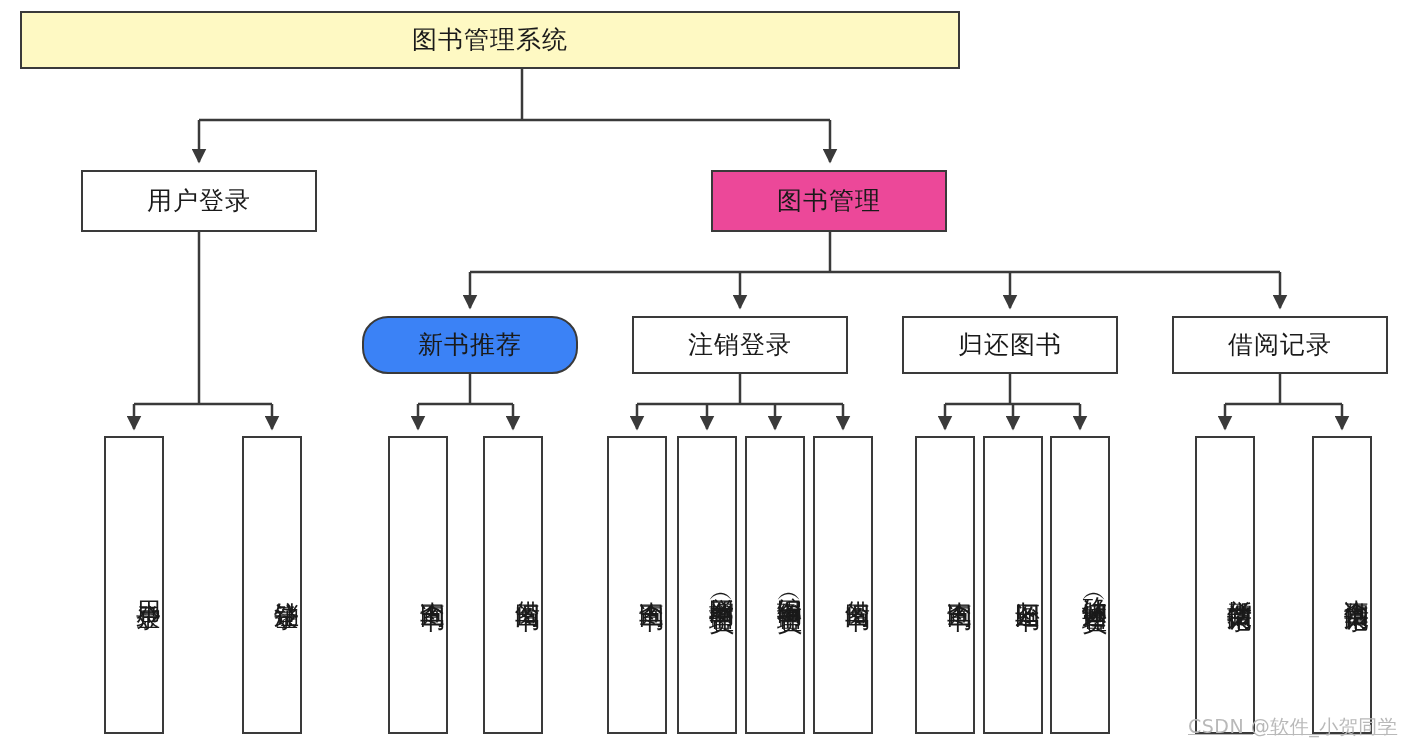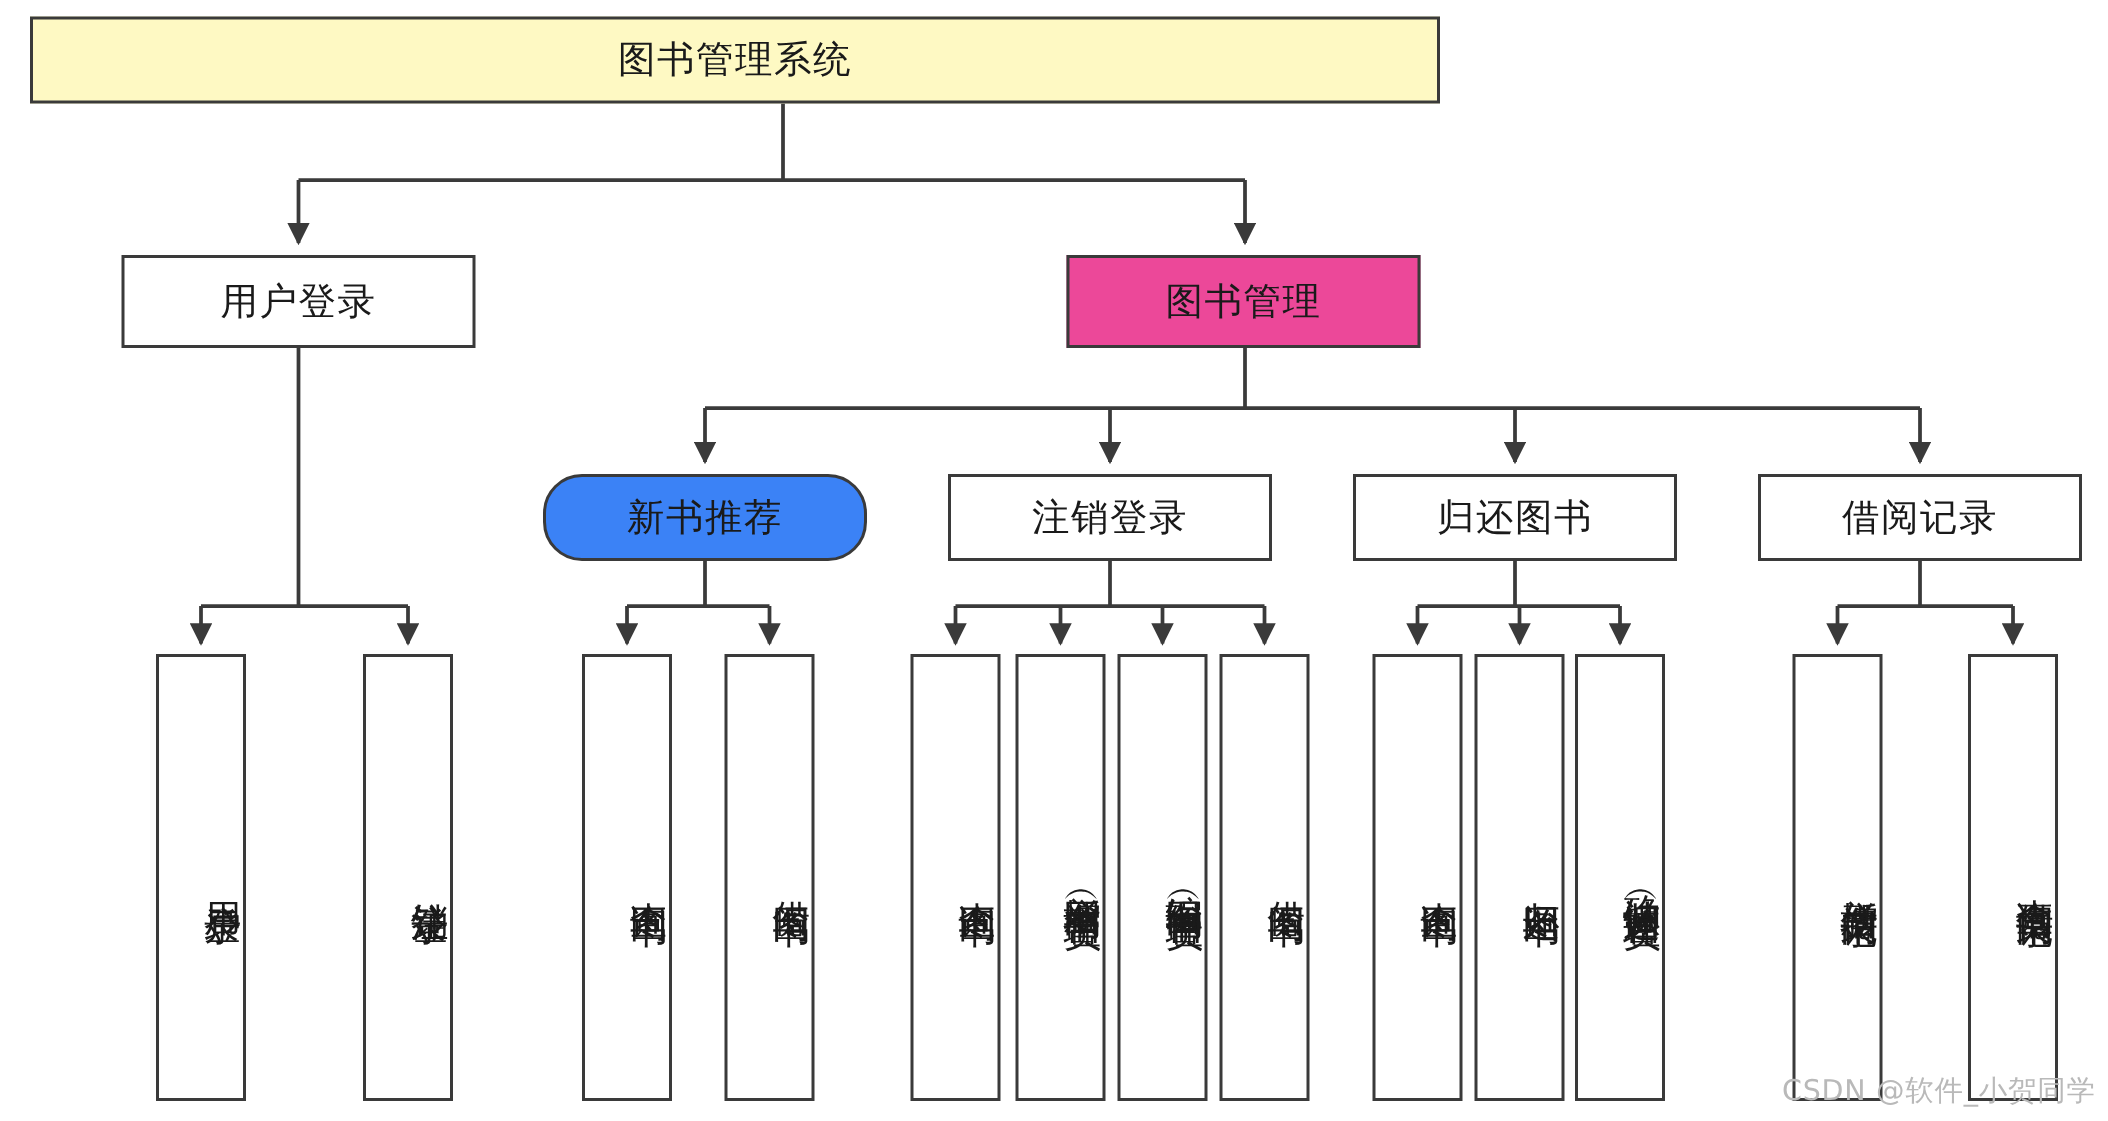--- a/index.html
+++ b/index.html
@@ -200,15 +200,15 @@
   <div class="node vert align-top" style="left: 1050px; top: 436px; width: 60px; height: 298px; border-color: rgb(58, 58, 58); background: rgb(255, 255, 255); color: rgb(26, 26, 26);">
     <span class="vlabel">确认归还（管理员）</span>
   </div>
   <div class="node vert" style="left: 1195px; top: 436px; width: 60px; height: 298px; border-color: rgb(58, 58, 58); background: rgb(255, 255, 255); color: rgb(26, 26, 26);">
     <span class="vlabel">新增借阅记录</span>
   </div>
   <div class="node vert" style="left: 1312px; top: 436px; width: 60px; height: 298px; border-color: rgb(58, 58, 58); background: rgb(255, 255, 255); color: rgb(26, 26, 26);">
     <span class="vlabel">查询借阅记录</span>
   </div>
 
-  <div class="watermark" style="left: 1188px; top: 714px; color: rgb(185, 185, 185);">CSDN @软件_小贺同学</div>
+  <div class="watermark" style="left: 1188px; top: 714px; color: rgb(185, 185, 185); text-decoration: underline;">CSDN @软件_小贺同学</div>
 
 </div>
 
 </body></html>

